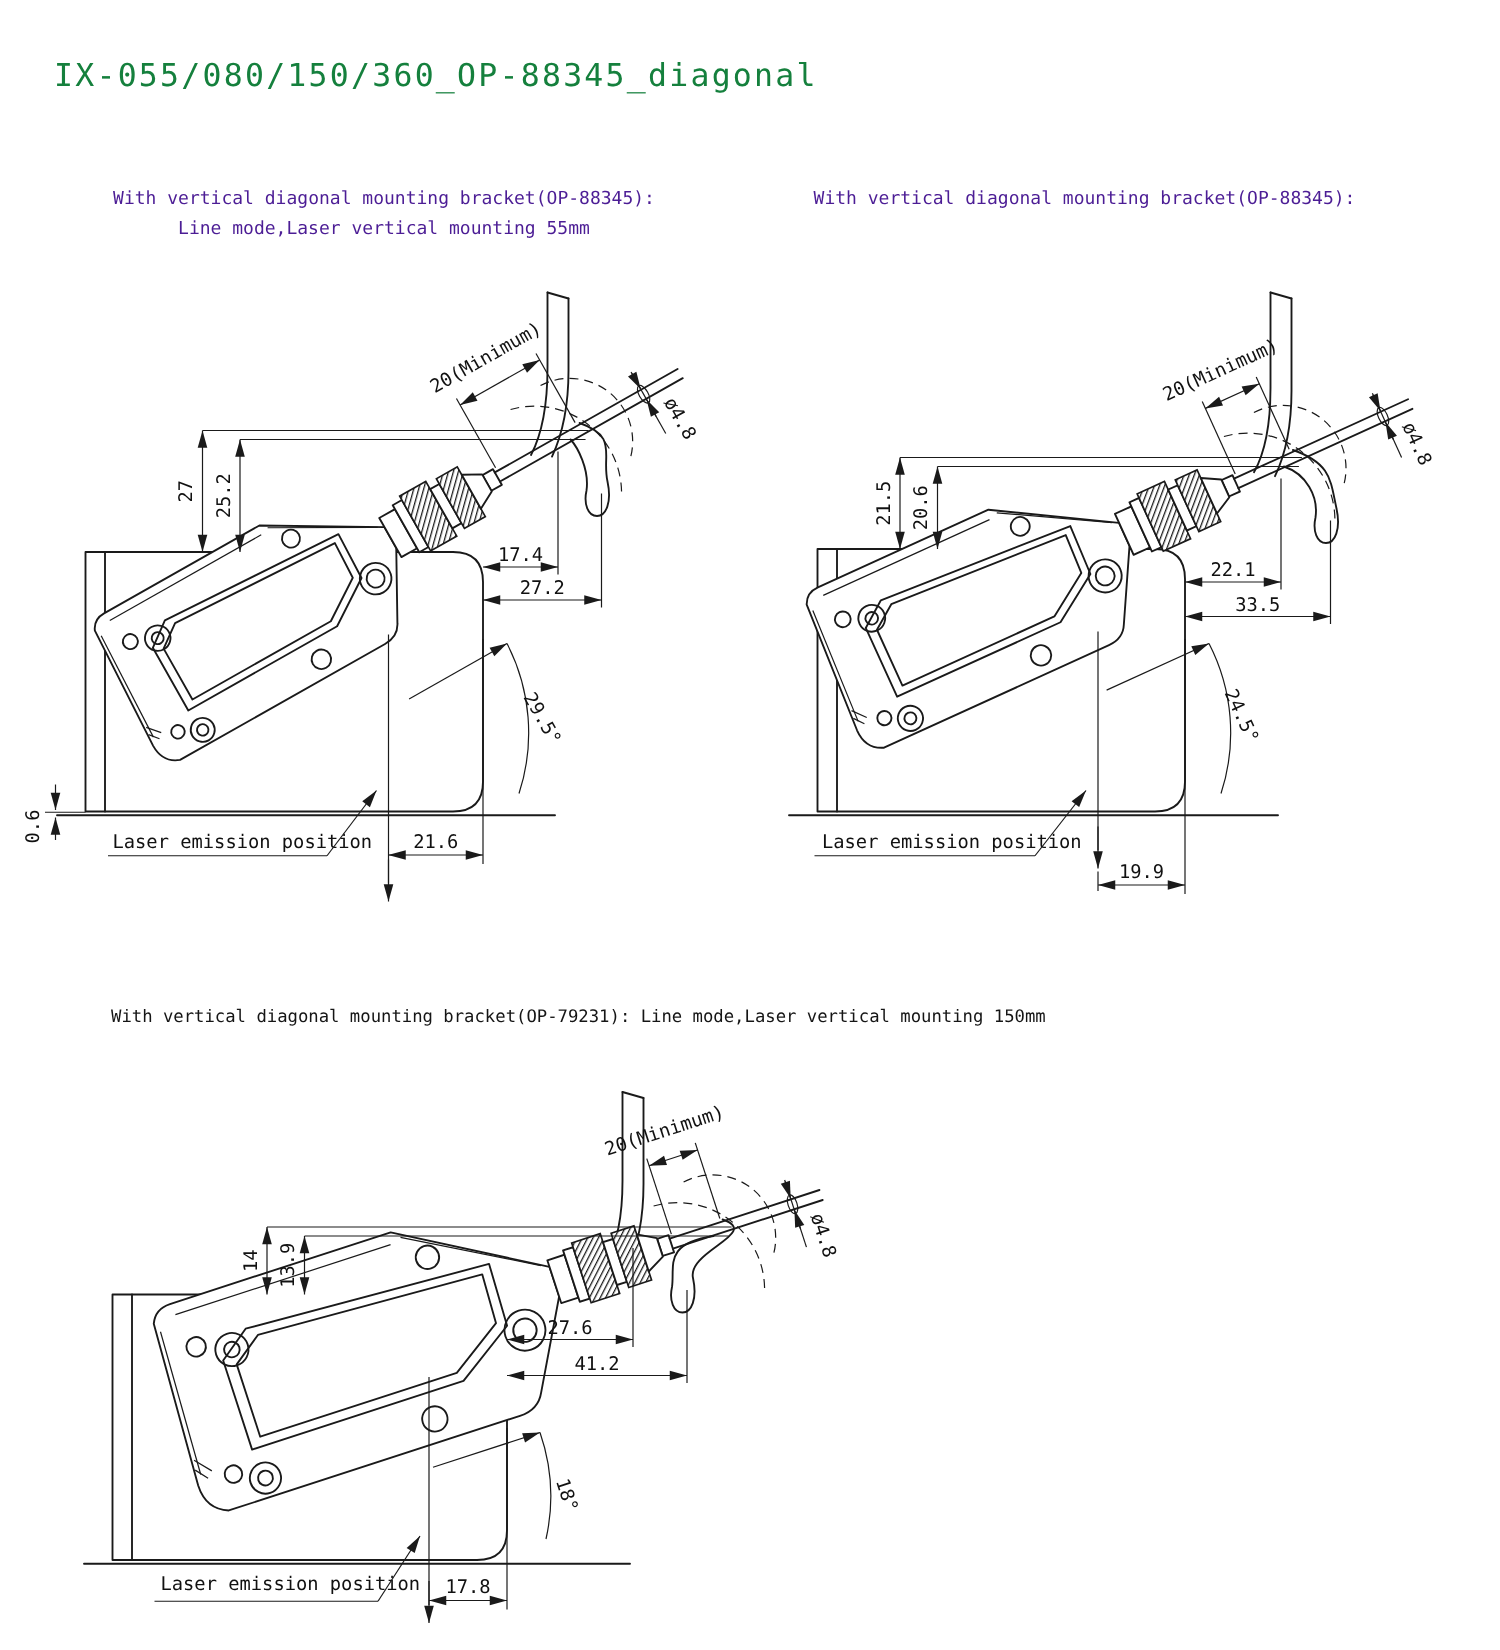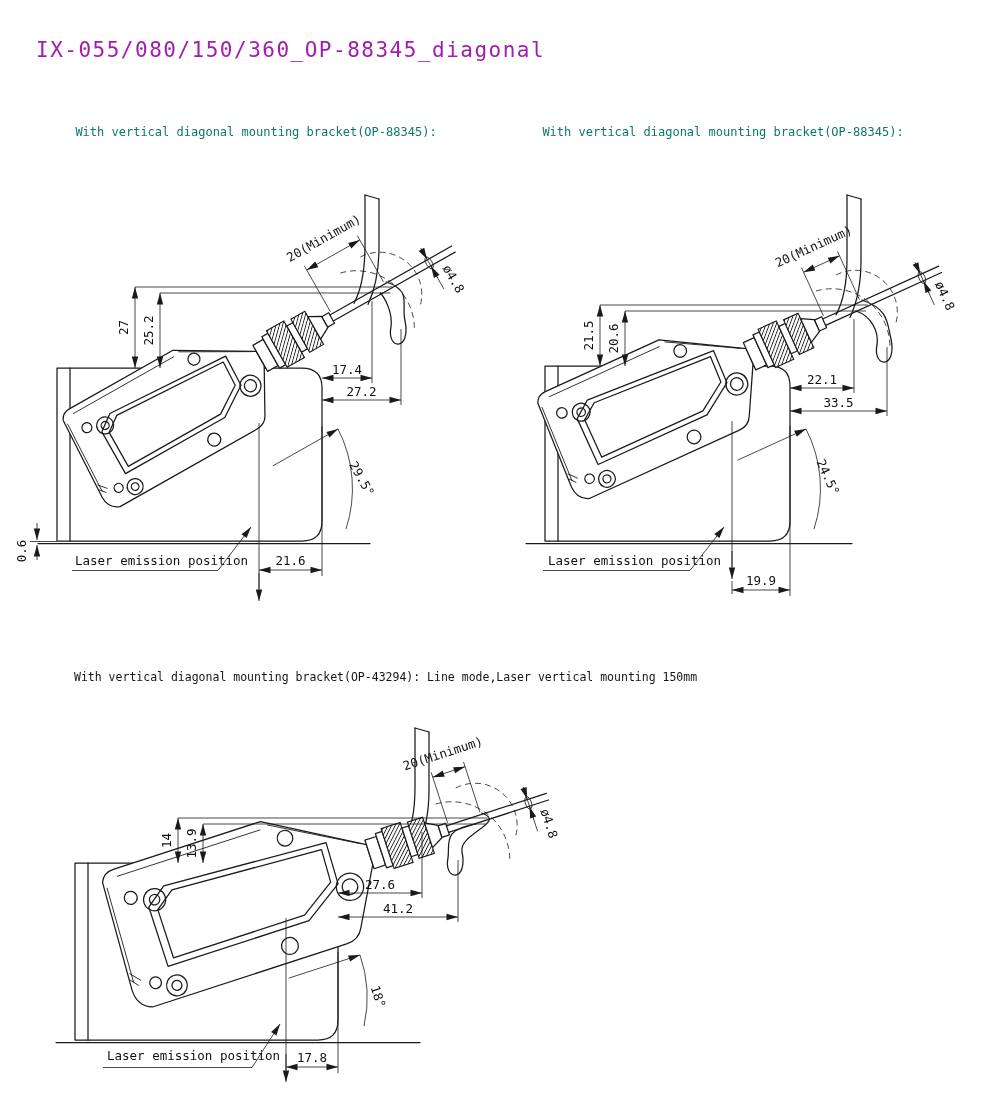--- a/index.html
+++ b/index.html
@@ -1,41 +1,42 @@
 <!DOCTYPE html>
 <html><head>
 <meta charset="utf-8">
 <style>
   html,body{margin:0;padding:0;background:#fff;}
   body{width:1000px;height:1100px;position:relative;overflow:hidden;
        font-family:"DejaVu Sans Mono",monospace;color:#151515;}
   .title{position:absolute;left:36px;top:38px;font-size:21px;letter-spacing:1.5px;
-         color:#a21caf;white-space:nowrap;}
-  .hdr{position:absolute;font-size:12px;line-height:20px;color:#0f766e;text-align:center;}
+         color:#15803d;white-space:nowrap;}
+  .hdr{position:absolute;font-size:12px;line-height:20px;color:#4c1d95;text-align:center;}
   .hdr3{position:absolute;font-size:11.5px;color:#151515;white-space:nowrap;}
   svg{position:absolute;left:0;top:0;}
   .t{stroke:#1a1a1a;stroke-width:1.25;fill:none;stroke-linejoin:round;stroke-linecap:round;}
   .n{stroke:#1a1a1a;stroke-width:0.8;fill:none;}
   .d{stroke:#1a1a1a;stroke-width:0.8;fill:none;stroke-dasharray:6 4;}
   .w{stroke:#1a1a1a;stroke-width:1.25;fill:#ffffff;stroke-linejoin:round;}
   .k{stroke:#1a1a1a;stroke-width:1.1;fill:url(#kn);}
   text{fill:#111;stroke:none;font-family:"DejaVu Sans Mono",monospace;}
 </style>
 </head>
 <body>
 
 <div class="title">IX-055/080/150/360_OP-88345_diagonal</div>
 
 <div class="hdr" style="left:38px;top:122px;width:436px;">
   <div>With vertical diagonal mounting bracket(OP-88345):</div>
+  <div>Line mode,Laser vertical mounting 55mm</div>
 </div>
 <div class="hdr" style="left:505px;top:122px;width:436px;">
   <div>With vertical diagonal mounting bracket(OP-88345):</div>
 </div>
-<div class="hdr3" style="left:74px;top:670px;">With vertical diagonal mounting bracket(OP-43294): Line mode,Laser vertical mounting 150mm</div>
+<div class="hdr3" style="left:74px;top:670px;">With vertical diagonal mounting bracket(OP-79231): Line mode,Laser vertical mounting 150mm</div>
 
 <svg id="cad" width="1000" height="1100" viewBox="0 0 1000 1100">
   <defs>
     <marker id="ah" viewBox="0 0 12 8" markerWidth="12" markerHeight="8" refX="12" refY="4" markerUnits="userSpaceOnUse" orient="auto-start-reverse">
       <path d="M12,4 L0.5,7.2 L0.5,0.8 Z" fill="#1a1a1a"></path>
     </marker>
     <pattern id="kn" width="3.2" height="3.2" patternUnits="userSpaceOnUse" patternTransform="rotate(45)">
       <rect width="3.2" height="3.2" fill="#ffffff"></rect>
       <line x1="0" y1="0" x2="0" y2="3.2" stroke="#1a1a1a" stroke-width="1.7"></line>
     </pattern>

